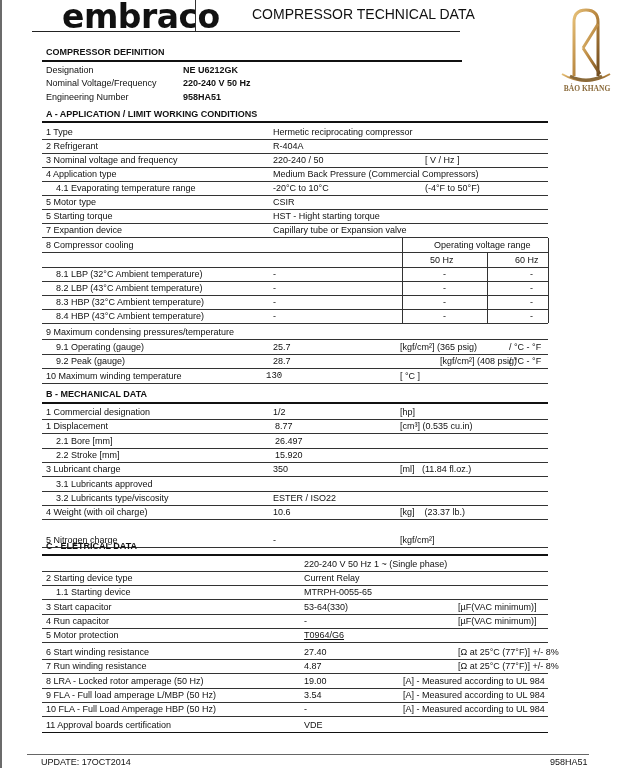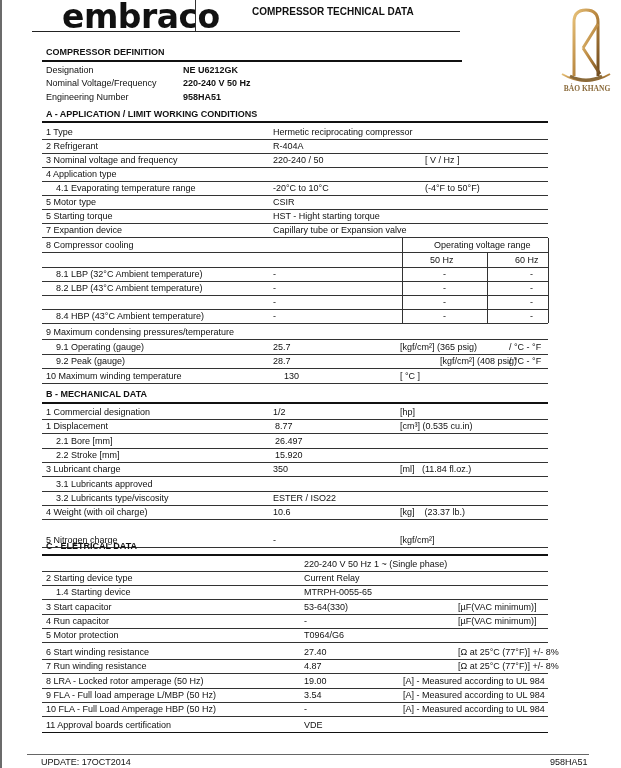--- a/index.html
+++ b/index.html
@@ -4,21 +4,21 @@
 <style>
   html, body { margin:0; padding:0; background:#ffffff; }
   body { width:621px; height:768px; position:relative; overflow:hidden;
          font-family:"Liberation Sans", sans-serif; color:#111; }
   .leftbar { position:absolute; left:0; top:0; width:2px; height:768px; background:#6b6b6b; }
 
   .logo { position:absolute; left:62px; top:0px; font-family:"DejaVu Sans", sans-serif;
           font-size:33px; font-weight:bold; letter-spacing:-0.5px; color:#111; line-height:34px; }
   .vdiv { position:absolute; left:195px; top:0; width:1px; height:31px; background:#333; }
   .hline-top { position:absolute; left:32px; top:31px; width:428px; height:1px; background:#222; }
-  .doc-title { position:absolute; left:252px; top:6px; font-size:10px; font-weight:bold; color:#111; }
+  .doc-title { position:absolute; left:252px; top:6px; font-size:14px; font-weight:normal; color:#111; }
 
   .brand { position:absolute; left:556px; top:4px; width:60px; height:95px; }
   .brand-text { position:absolute; left:554px; top:84px; width:66px; text-align:center;
                 font-family:"Liberation Serif", serif; font-size:7.5px; font-weight:bold; color:#8a6a3a; }
 
   .sec { position:absolute; left:46px; font-size:9px; font-weight:bold; }
   .rule { position:absolute; left:42px; height:2px; background:#111; }
 
   .defrow { position:absolute; left:46px; font-size:9px;text-align:center; }
   .defrow .v { position:absolute; left:137px; font-weight:bold; white-space:nowrap; }
@@ -90,20 +90,21 @@
   <span class="lbl">2 Refrigerant</span>
   <span style="left:231px;">R-404A</span>
 </div>
 <div class="row" style="top:153px;">
   <span class="lbl">3 Nominal voltage and frequency</span>
   <span style="left:231px;">220-240 / 50</span>
   <span style="left:383px;">[ V / Hz ]</span>
 </div>
 <div class="row" style="top:167px;">
   <span class="lbl">4 Application type</span>
+  <span style="left:231px;">Medium Back Pressure (Commercial Compressors)</span>
 </div>
 <div class="row" style="top:181px;">
   <span class="lbl ind">4.1 Evaporating temperature range</span>
   <span style="left:231px;">-20°C to 10°C</span>
   <span style="left:383px;">(-4°F to 50°F)</span>
 </div>
 <div class="row" style="top:195px;">
   <span class="lbl">5 Motor type</span>
   <span style="left:231px;">CSIR</span>
 </div>
@@ -132,20 +133,21 @@
   <span style="left:401px;">-</span>
   <span style="left:488px;">-</span>
 </div>
 <div class="row" style="top:281px;">
   <span class="lbl ind">8.2 LBP (43°C Ambient temperature)</span>
   <span style="left:231px;">-</span>
   <span style="left:401px;">-</span>
   <span style="left:488px;">-</span>
 </div>
 <div class="row" style="top:295px;">
+  <span class="lbl ind">8.3 HBP (32°C Ambient temperature)</span>
   <span style="left:231px;">-</span>
   <span style="left:401px;">-</span>
   <span style="left:488px;">-</span>
 </div>
 <div class="row" style="top:309px;">
   <span class="lbl ind">8.4 HBP (43°C Ambient temperature)</span>
   <span style="left:231px;">-</span>
   <span style="left:401px;">-</span>
   <span style="left:488px;">-</span>
 </div>
@@ -160,21 +162,21 @@
   <span style="left:467px;">/ °C - °F</span>
 </div>
 <div class="row" style="top:354px;">
   <span class="lbl ind">9.2 Peak (gauge)</span>
   <span style="left:231px;">28.7</span>
   <span style="left:358px;padding-left:40px;">[kgf/cm²] (408 psig)</span>
   <span style="left:467px;">/ °C - °F</span>
 </div>
 <div class="row" style="top:369px;">
   <span class="lbl">10 Maximum winding temperature</span>
-  <span style="left:242px;">130</span>
+  <span style="left:224px;font-family:Liberation Mono, monospace;">130</span>
   <span style="left:358px;">[ °C ]</span>
 </div>
 
 <div class="sec" style="top:389px;">B - MECHANICAL DATA</div>
 <div class="rule" style="top:402px;width:506px;"></div>
 
 <div class="row" style="top:405px;">
   <span class="lbl">1 Commercial designation</span>
   <span style="left:231px;">1/2</span>
   <span style="left:358px;">[hp]</span>
@@ -219,36 +221,36 @@
 <div class="rule" style="top:554px;width:506px;"></div>
 
 <div class="row" style="top:557px;">
   <span style="left:262px;">220-240 V 50 Hz 1 ~ (Single phase)</span>
 </div>
 <div class="row" style="top:571px;">
   <span class="lbl">2 Starting device type</span>
   <span style="left:262px;">Current Relay</span>
 </div>
 <div class="row" style="top:585px;">
-  <span class="lbl ind">1.4 Starting device</span>
+  <span class="lbl ind">1.1 Starting device</span>
   <span style="left:262px;">MTRPH-0055-65</span>
 </div>
 <div class="row" style="top:600px;">
   <span class="lbl">3 Start capacitor</span>
   <span style="left:262px;">53-64(330)</span>
   <span style="left:416px;">[µF(VAC minimum)]</span>
 </div>
 <div class="row" style="top:614px;">
   <span class="lbl">4 Run capacitor</span>
   <span style="left:262px;">-</span>
   <span style="left:416px;">[µF(VAC minimum)]</span>
 </div>
 <div class="row" style="top:628px;">
   <span class="lbl">5 Motor protection</span>
-  <span style="left:262px;">T0964/G6</span>
+  <span style="left:262px;text-decoration:underline;">T0964/G6</span>
 </div>
 <div class="row" style="top:645px;">
   <span class="lbl">6 Start winding resistance</span>
   <span style="left:262px;">27.40</span>
   <span style="left:416px;">[Ω at 25°C (77°F)] +/- 8%</span>
 </div>
 <div class="row" style="top:659px;">
   <span class="lbl">7 Run winding resistance</span>
   <span style="left:262px;">4.87</span>
   <span style="left:416px;">[Ω at 25°C (77°F)] +/- 8%</span>

